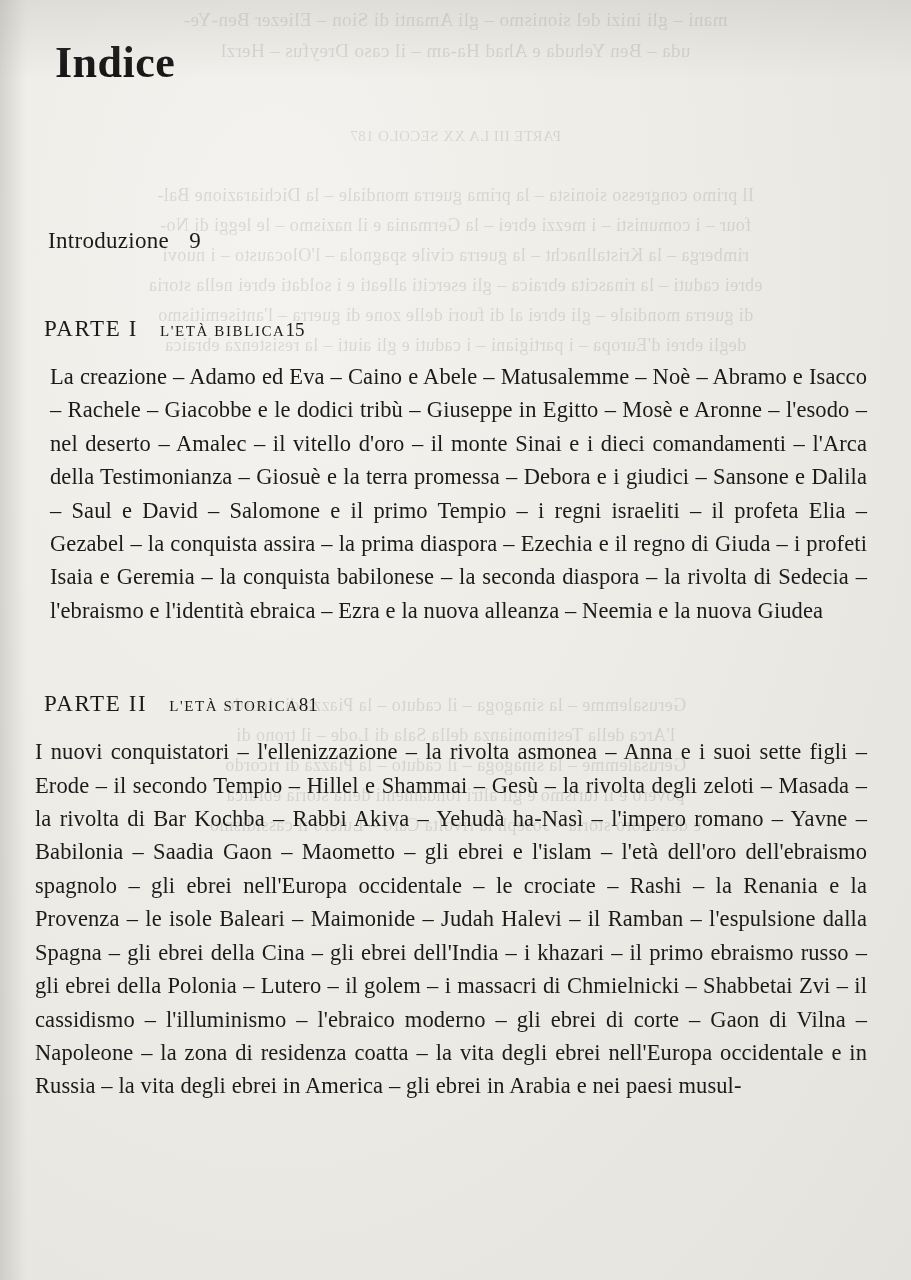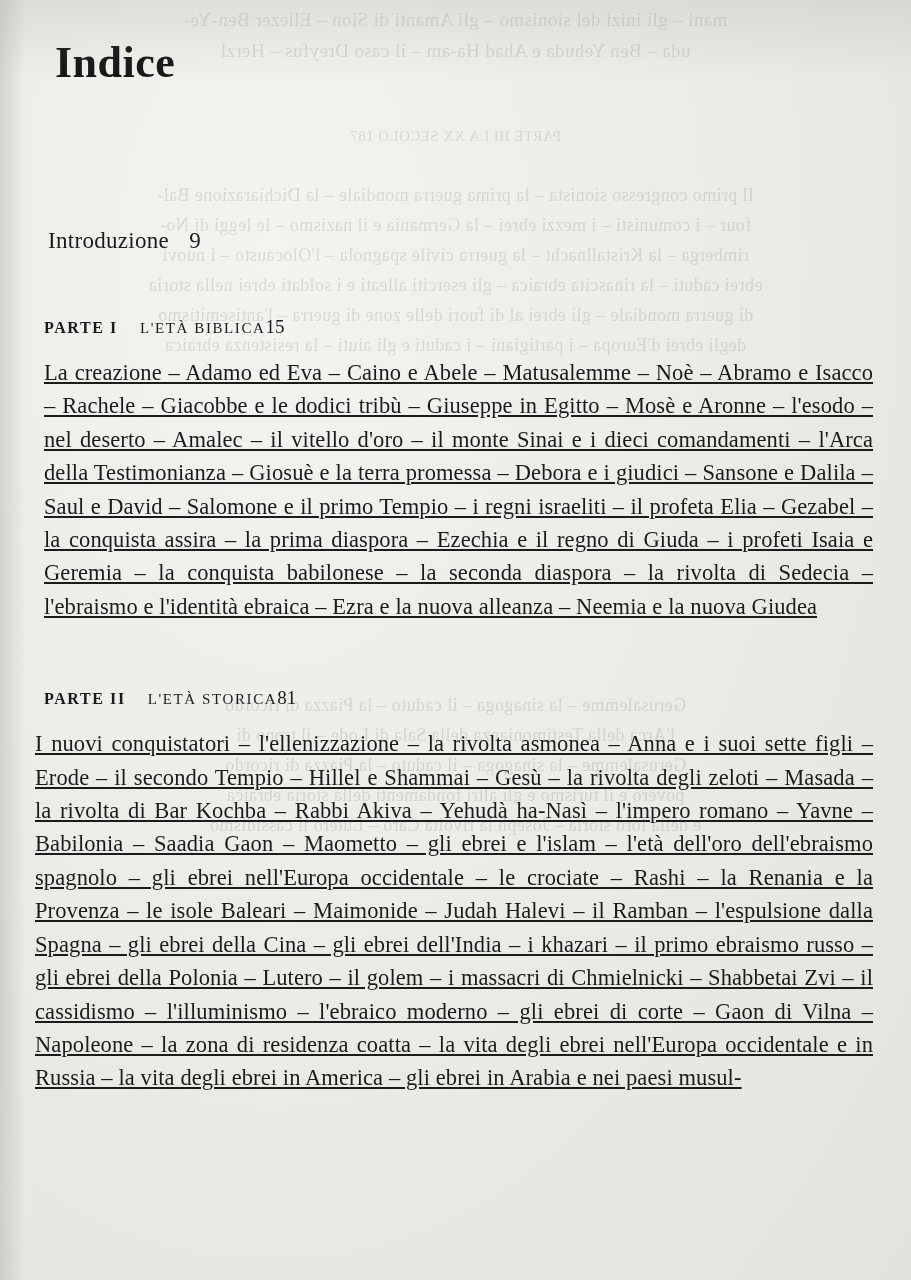--- a/index.html
+++ b/index.html
@@ -95,42 +95,41 @@
 
   .part-head {
     margin-top: 62px;
     margin-bottom: 18px;
     font-size: 17.5px;
     letter-spacing: 1.6px;
     font-variant: small-caps;
     text-transform: uppercase;
   }
   .part-head .part-label {
-    font-weight: 700;
-    font-size: 16px;
+    font-weight: 400;
+    font-size: 23px;
   }
   .part-head .part-title {
     margin-left: 22px;
     font-size: 15px;
   }
   .part-head .part-page {
     font-size: 19px;
     letter-spacing: 0;
   }
 
   .entry-text {
     font-size: 22.5px;
     line-height: 33.4px;
     text-align: justify;
     text-justify: inter-word;
-    margin: 0;
+    margin: 6px;
     letter-spacing: 0.1px;
     -webkit-hyphens: manual;
     hyphens: manual;
-    text-decoration: underline;
   }
 
   .part2 .part-head {
     margin-top: 64px;
   }
   .part2 .entry-text {
     margin-left: -9px;
   }
 
   

